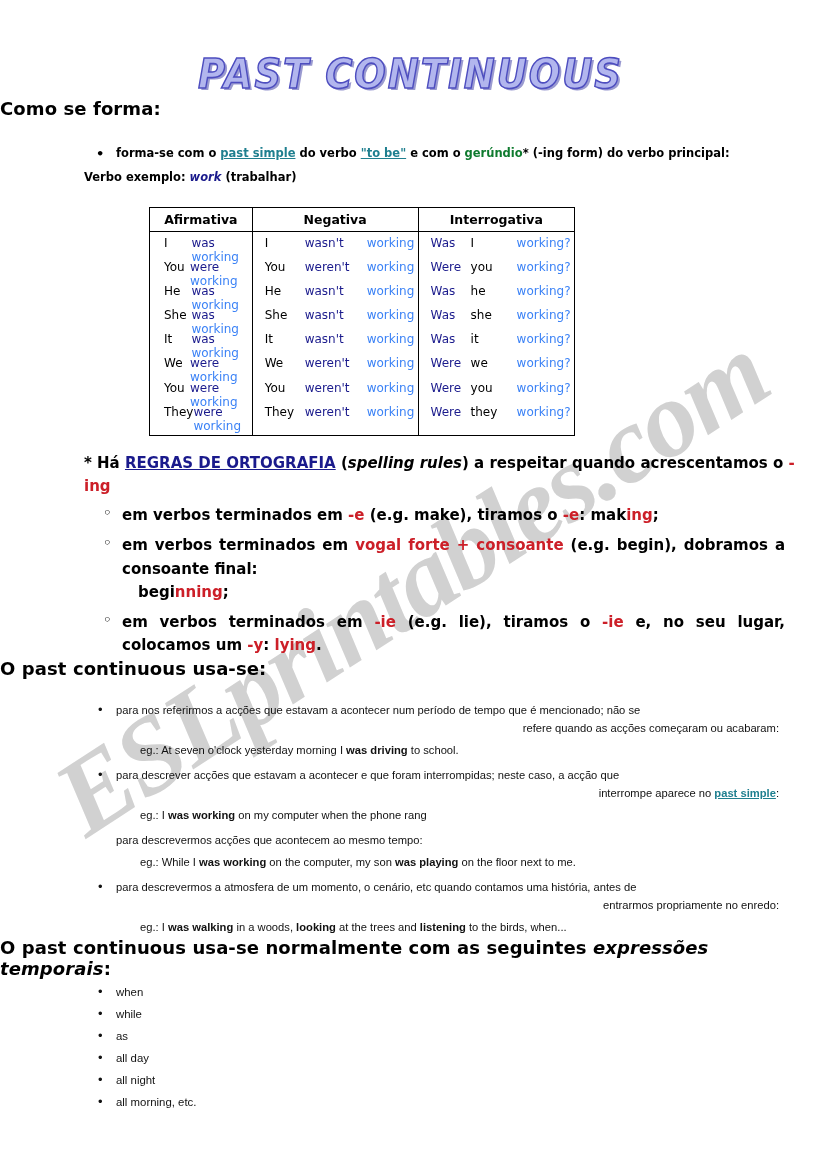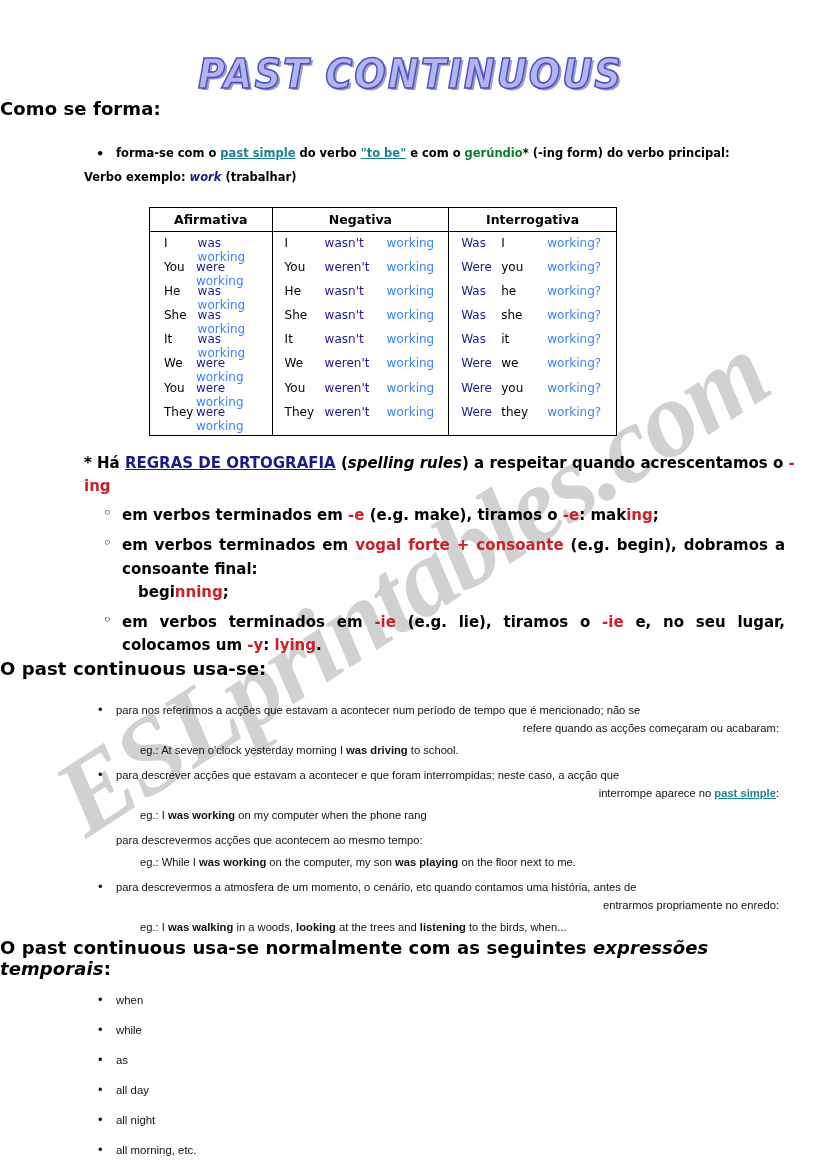--- a/index.html
+++ b/index.html
@@ -92,21 +92,21 @@
 
   .lnk { color: #1f7f8f; text-decoration: underline; }
   .grn { color: #0e7a2e; }
   .navy-it { color: #1a1a8c; font-style: italic; }
 
   
   .table-wrap { margin-top: 20px; display: flex; justify-content: flex-start; }
   table.conj {
     margin-left: 149px;
     border-collapse: collapse;
-    width: 468px;
+    width: 426px;
     background: transparent;
     font-family: "DejaVu Sans", sans-serif;
   }
   table.conj th, table.conj td {
     border: 1.3px solid #000;
     padding: 0;
   }
   table.conj th {
     height: 24px;
     font-size: 12.5px;
@@ -217,21 +217,21 @@
     margin: 6px 0 0 0;
     padding: 0;
     font-family: "Liberation Sans", sans-serif;
     font-size: 11.4px;
     color: #111;
     margin-left: 84px;
   }
   ul.expr-list > li {
     position: relative;
     margin-left: 32px;
-    margin-top: 14px;
+    margin-top: 6px;
     line-height: 1.4;
   }
   ul.expr-list > li::before {
     content: "\2022";
     position: absolute;
     left: -18px;
     top: -2px;
     font-size: 13px;
   }
 </style>

